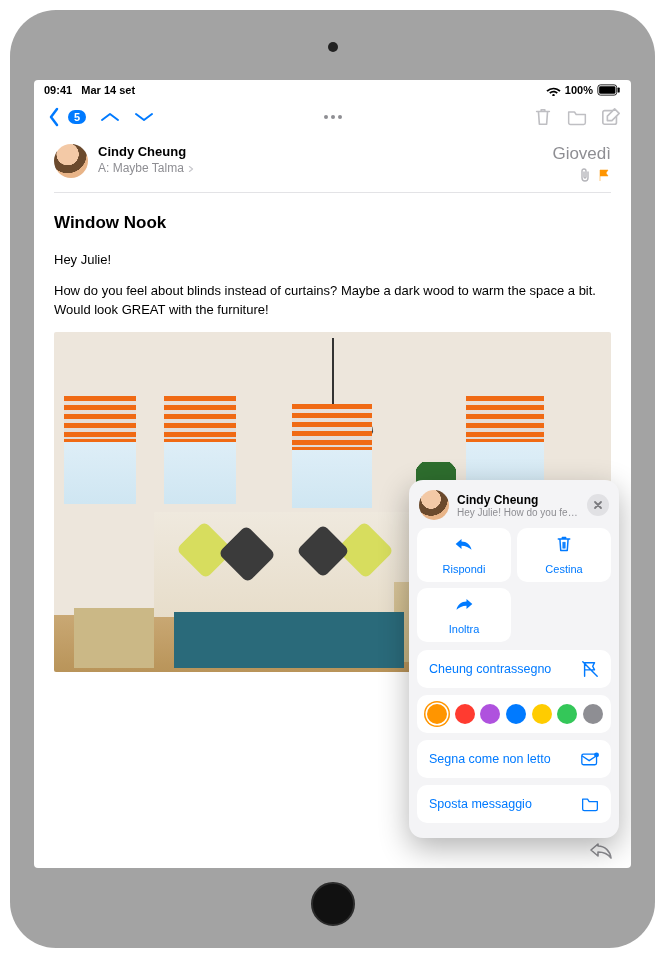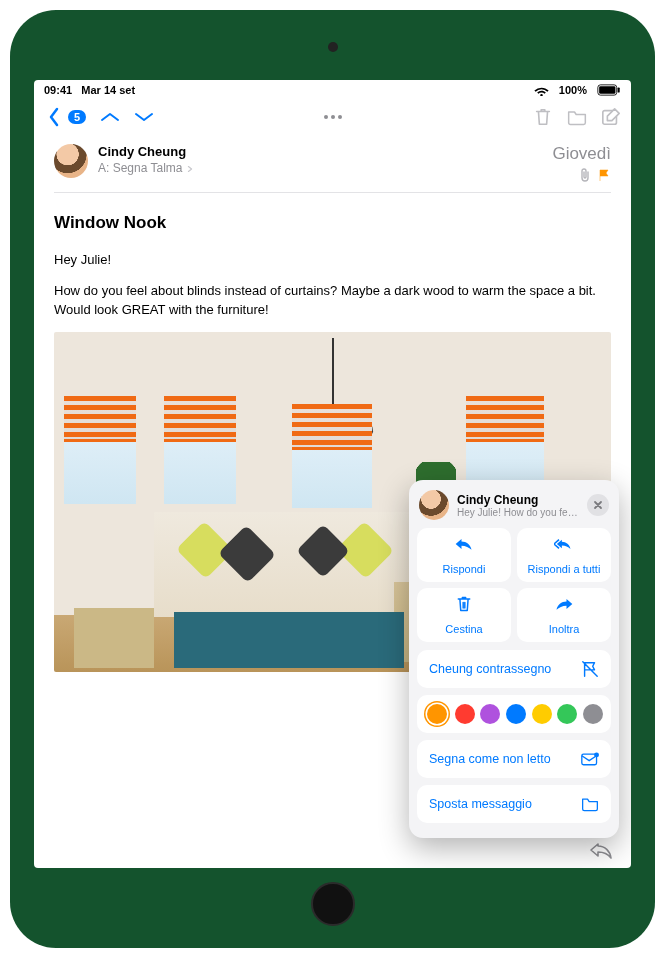--- a/index.html
+++ b/index.html
@@ -1,41 +1,41 @@
 <!DOCTYPE html>
 <html><head>
 <meta charset="utf-8">
 <style>
   * { box-sizing: border-box; margin: 0; padding: 0; }
   html, body { width: 665px; height: 958px; font-family: -apple-system, "Helvetica Neue", Arial, sans-serif; }
   body { background: #fff; display: flex; align-items: center; justify-content: center; }
 
   .ipad-frame {
     width: 645px; height: 938px;
-    background: #14532d; border-radius: 46px;
+    background: #a3a3a3; border-radius: 46px;
     padding: 70px 24px 80px 24px;
     position: relative;
     display: flex; flex-direction: column;
   }
   .camera { position:absolute; top:32px; left:50%; transform:translateX(-50%); width:10px; height:10px; border-radius:50%; background:#222; }
   .home-button {
     position:absolute; bottom:22px; left:50%; transform:translateX(-50%);
     width:44px; height:44px; border-radius:50%; border:2px solid #2b2b2b; background:#111;
   }
 
   .screen {
     flex:1; background:#fff; border-radius:4px; position:relative; overflow:hidden;
     display:flex; flex-direction:column;
   }
 
   .status-bar {
     height:20px; display:flex; align-items:center; justify-content:space-between;
     font-size:11px; font-weight:600; padding:0 10px; color:#000;
   }
-  .status-right { display:flex; align-items:center; gap:10px; }
+  .status-right { display:flex; align-items:center; gap:4px; }
 
   .nav-bar {
     height:34px; display:flex; align-items:center; justify-content:space-between; padding:0 10px;
     color:#007aff;
   }
   .nav-left, .nav-right { display:flex; align-items:center; gap:14px; }
   .nav-left svg, .nav-right svg { width:20px; height:20px; }
   .unread-badge { background:#007aff; color:#fff; border-radius:10px; font-size:11px; font-weight:600; padding:1px 6px; margin-left:-10px; }
   .dots { position:absolute; left:50%; transform:translateX(-50%); display:flex; gap:3px; }
   .dots span { width:4px; height:4px; border-radius:50%; background:#8e8e93; }
@@ -213,21 +213,21 @@
       </div>
     </div>
 
     <div class="mail-content">
       <div class="sender-row">
         <div class="avatar"></div>
         <div class="sender-info">
           <div class="sender-name">Cindy Cheung</div>
           <div class="to-line">
             <span>A:</span>
-            <span class="recipient">Segna Talma</span>
+            <span class="recipient">Maybe Talma</span>
             <svg viewBox="0 0 10 10">
                 <path d="M3 2l4 3-4 3" fill="none" stroke="#c7c7cc" stroke-width="1.5" stroke-linecap="round" stroke-linejoin="round"></path>
               </svg>
           </div>
         </div>
         <div class="sender-meta">
           <div>Giovedì</div>
           <div class="meta-icons">
             <span class="icon">
               <svg width="12" height="14" viewBox="0 0 12 14">
@@ -293,27 +293,20 @@
         </div>
 
         <div class="quad">
           <div class="quad-btn">
             <svg viewBox="0 0 24 18">
                 <path d="M9 3L2 9l7 6v-4c5 0 9 2 12 5-1-6-6-10-12-10V3z" fill="#007aff"></path>
               </svg>
             <span>Rispondi</span>
           </div>
           <div class="quad-btn">
-            <svg viewBox="0 0 28 18">
-                <path d="M11 3L4 9l7 6v-4c5 0 9 2 12 5-1-6-6-10-12-10V3z" fill="#007aff"></path>
-                <path d="M7 3L0 9l7 6" fill="none" stroke="#007aff" stroke-width="2.2" stroke-linejoin="round"></path>
-              </svg>
-            <span>Rispondi a tutti</span>
-          </div>
-          <div class="quad-btn">
             <svg viewBox="0 0 20 22">
                 <path d="M3 5h14M8 5V3h4v2M5 5l1 14h8l1-14M9 9v7M11 9v7" fill="none" stroke="#007aff" stroke-width="1.8" stroke-linecap="round" stroke-linejoin="round"></path>
               </svg>
             <span>Cestina</span>
           </div>
           <div class="quad-btn">
             <svg viewBox="0 0 24 18">
                 <path d="M15 3l7 6-7 6v-4c-5 0-9 2-12 5 1-6 6-10 12-10V3z" fill="#007aff"></path>
               </svg>
             <span>Inoltra</span>

